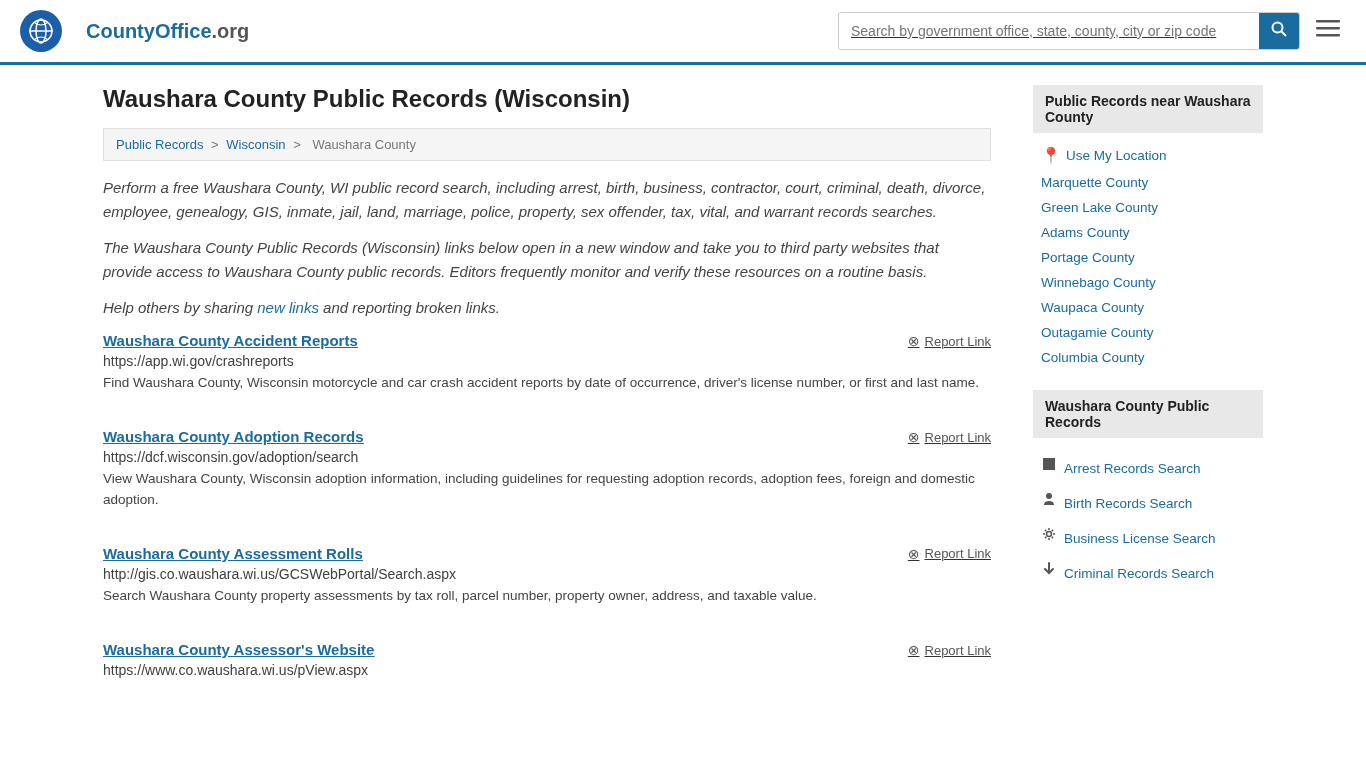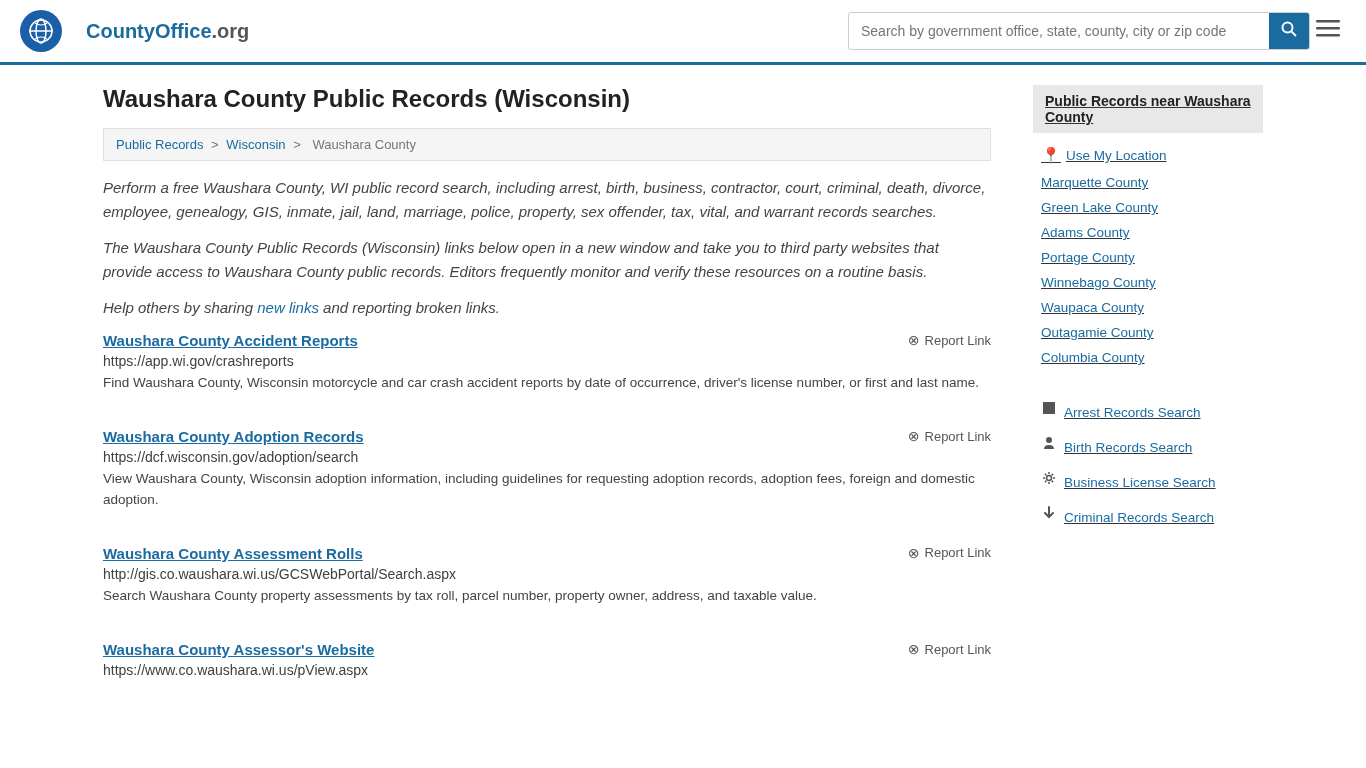--- a/index.html
+++ b/index.html
@@ -36,21 +36,22 @@
       font-size: 20px;
       font-weight: bold;
       color: #333;
     }
     .logo-text span {
       color: #1a6ba0;
     }
     .header-right {
       display: flex;
       align-items: center;
-      gap: 0;
+      gap: 10px;
+      text-decoration: underline;
     }
     .search-bar {
       display: flex;
       align-items: center;
       border: 1px solid #ccc;
       border-radius: 3px;
       overflow: hidden;
     }
     .search-bar input {
       width: 420px;
@@ -122,22 +123,23 @@
     }
 
     
     .record-entry {
       margin-bottom: 25px;
       padding-bottom: 10px;
     }
     .record-header {
       display: flex;
       justify-content: space-between;
-      align-items: flex-start;
+      align-items: flex-end;
       margin-bottom: 4px;
+      text-decoration: underline;
     }
     .record-title {
       font-size: 15px;
       font-weight: bold;
       color: #1a6ba0;
       text-decoration: underline;
       cursor: pointer;
     }
     .report-link {
       display: flex;
@@ -159,21 +161,20 @@
     .record-desc {
       font-size: 13.5px;
       color: #444;
       line-height: 1.5;
     }
 
     
     .sidebar {
       width: 230px;
       flex-shrink: 0;
-      text-decoration: underline;
     }
     .sidebar-section {
       margin-bottom: 20px;
     }
     .sidebar-header {
       background: #e8e8e8;
       padding: 8px 12px;
       font-weight: bold;
       font-size: 14px;
       color: #222;
@@ -349,20 +350,21 @@
           <div class="sidebar-item"><a>Adams County</a></div>
           <div class="sidebar-item"><a>Portage County</a></div>
           <div class="sidebar-item"><a>Winnebago County</a></div>
           <div class="sidebar-item"><a>Waupaca County</a></div>
           <div class="sidebar-item"><a>Outagamie County</a></div>
           <div class="sidebar-item"><a>Columbia County</a></div>
         </div>
     </div>
 
     <div class="sidebar-section">
+      <div class="sidebar-header">Waushara County Public Records</div>
       <div id="record-links">
           <div class="sidebar-records-item">
     <span class="record-icon">
               <svg width="14" height="14" viewBox="0 0 14 14">
                 <rect x="1" y="1" width="12" height="12" fill="#555"></rect>
               </svg>
             </span>
     <a>Arrest Records Search</a>
   </div>
           <div class="sidebar-records-item">

